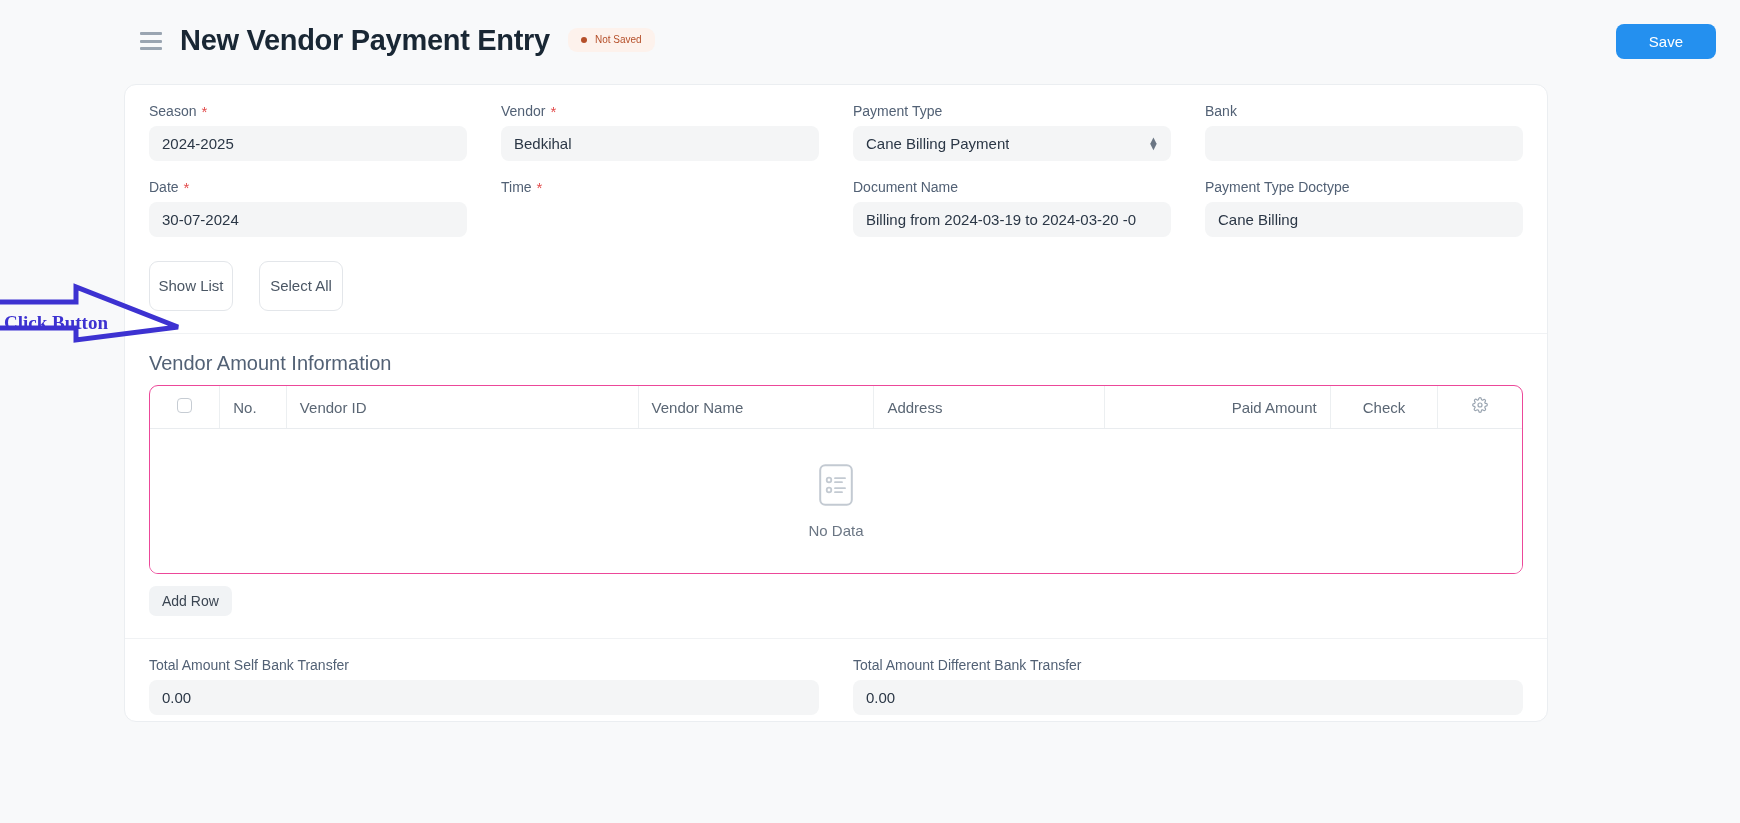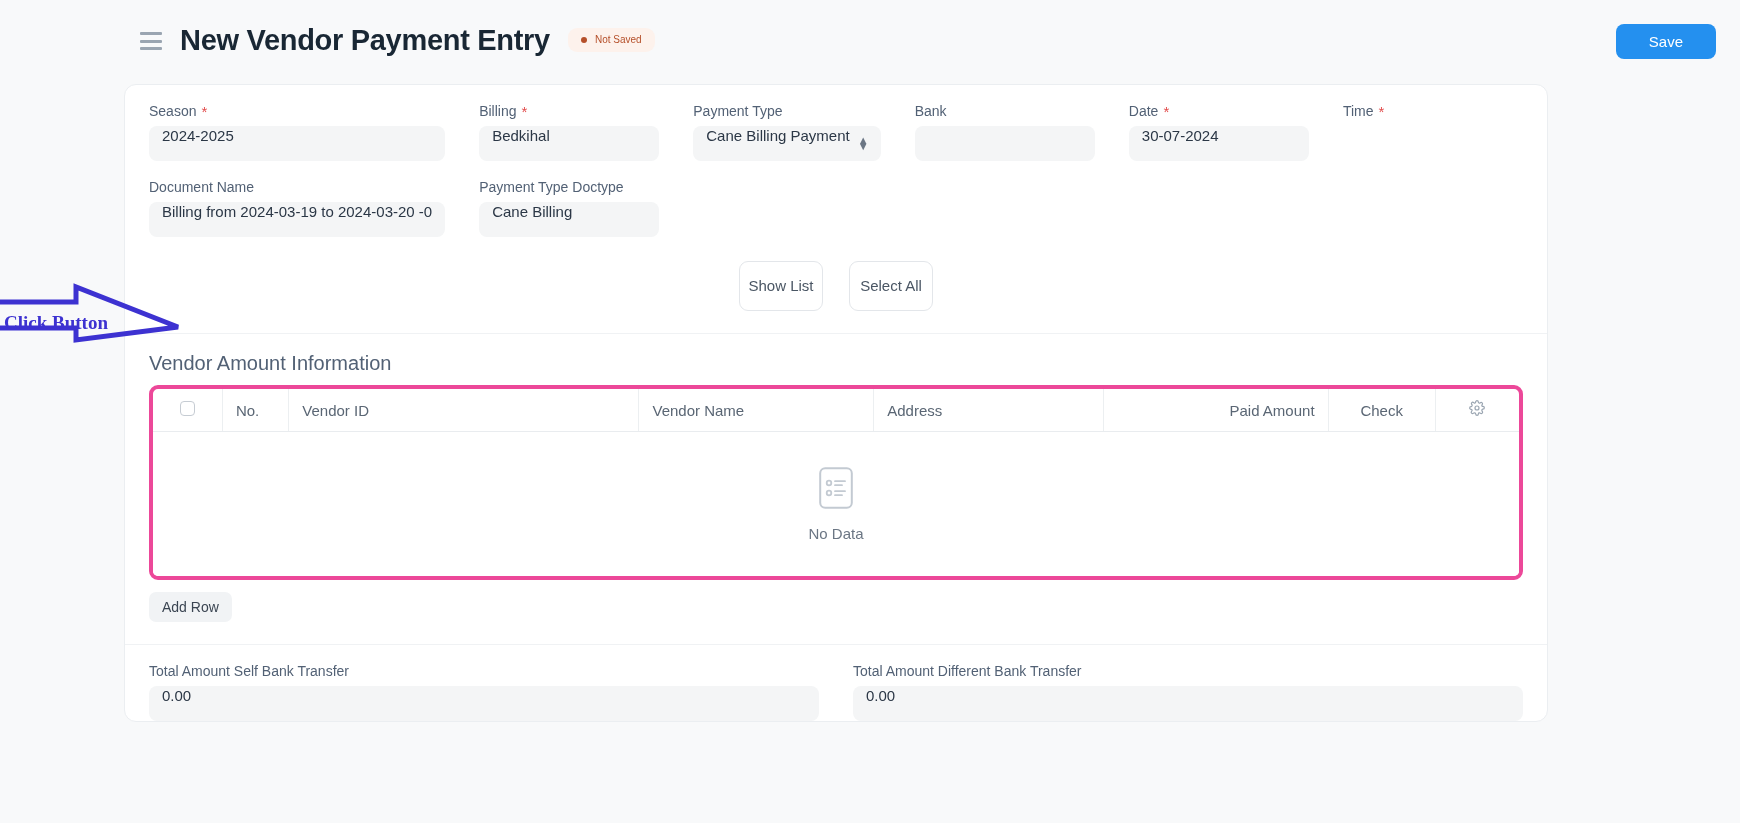--- a/index.html
+++ b/index.html
@@ -70,21 +70,21 @@
     border: 1px solid #ebeef1;
     border-radius: 12px;
   }
   .section {
     padding: 18px 24px 22px 24px;
   }
   .section.divided { border-top: 1px solid #f0f2f4; }
 
   .grid4 {
     display: grid;
-    grid-template-columns: repeat(6, 1fr);
+    grid-template-columns: repeat(4, 1fr);
     column-gap: 34px;
     row-gap: 18px;
   }
   .grid2 {
     display: grid;
     grid-template-columns: 1fr 1fr;
     column-gap: 34px;
   }
   .field-label {
     font-size: 14px; color: #526175;
@@ -92,21 +92,21 @@
     display: flex; align-items: center;
     white-space: nowrap;
   }
   .req { color: #e24c4c; margin-left: 5px; font-size: 15px; line-height: 1; }
   .field-control {
     position: relative;
     height: 35px;
     background: #f4f5f6;
     border: 1px solid transparent;
     border-radius: 8px;
-    display: flex; align-items: flex-start;
+    display: flex; align-items: center;
     padding: 0 12px;
     font-size: 15px; color: #2b3746;
     overflow: hidden;
     cursor: text;
   }
   .field-control .txt {
     white-space: nowrap; overflow: hidden;
   }
   .field-control.select { cursor: pointer; padding-right: 30px; }
   .select-caret {
@@ -130,21 +130,21 @@
     cursor: pointer;
     text-align: center;
   }
 
   
   .grid-label {
     font-size: 20px; color: #526175;
     margin-bottom: 10px;
   }
   .table-wrap {
-    border: 4px solid #ec4899;
+    border: 1px solid #ec4899;
     border-radius: 9px;
     overflow: hidden;
   }
   table.grid-table {
     width: 100%; border-collapse: collapse;
     table-layout: fixed;
   }
   table.grid-table th {
     font-size: 15px; font-weight: normal;
     color: #5a6674;
@@ -236,21 +236,21 @@
             <span>Season</span>
               <span class="req">*</span>
           </div>
           <div class="field-control">
             <span class="txt">2024-2025</span>
           </div>
         </div>
 
         <div>
           <div class="field-label">
-            <span>Billing</span>
+            <span>Vendor</span>
               <span class="req">*</span>
           </div>
           <div class="field-control">
             <span class="txt">Bedkihal</span>
           </div>
         </div>
 
         <div>
           <div class="field-label">
             <span>Payment Type</span>
@@ -303,21 +303,21 @@
           <div class="field-label">
             <span>Payment Type Doctype</span>
           </div>
           <div class="field-control">
             <span class="txt">Cane Billing</span>
           </div>
         </div>
 
       </div>
 
-      <div class="btn-row" style="margin-top:24px;justify-content:center;">
+      <div class="btn-row" style="margin-top:24px;">
         <button class="outline-btn">Show List</button>
         <button class="outline-btn">Select All</button>
       </div>
     </div>
 
     <div class="section divided">
       <div class="grid-label">Vendor Amount Information</div>
 
       <div class="table-wrap">
         <table class="grid-table">

